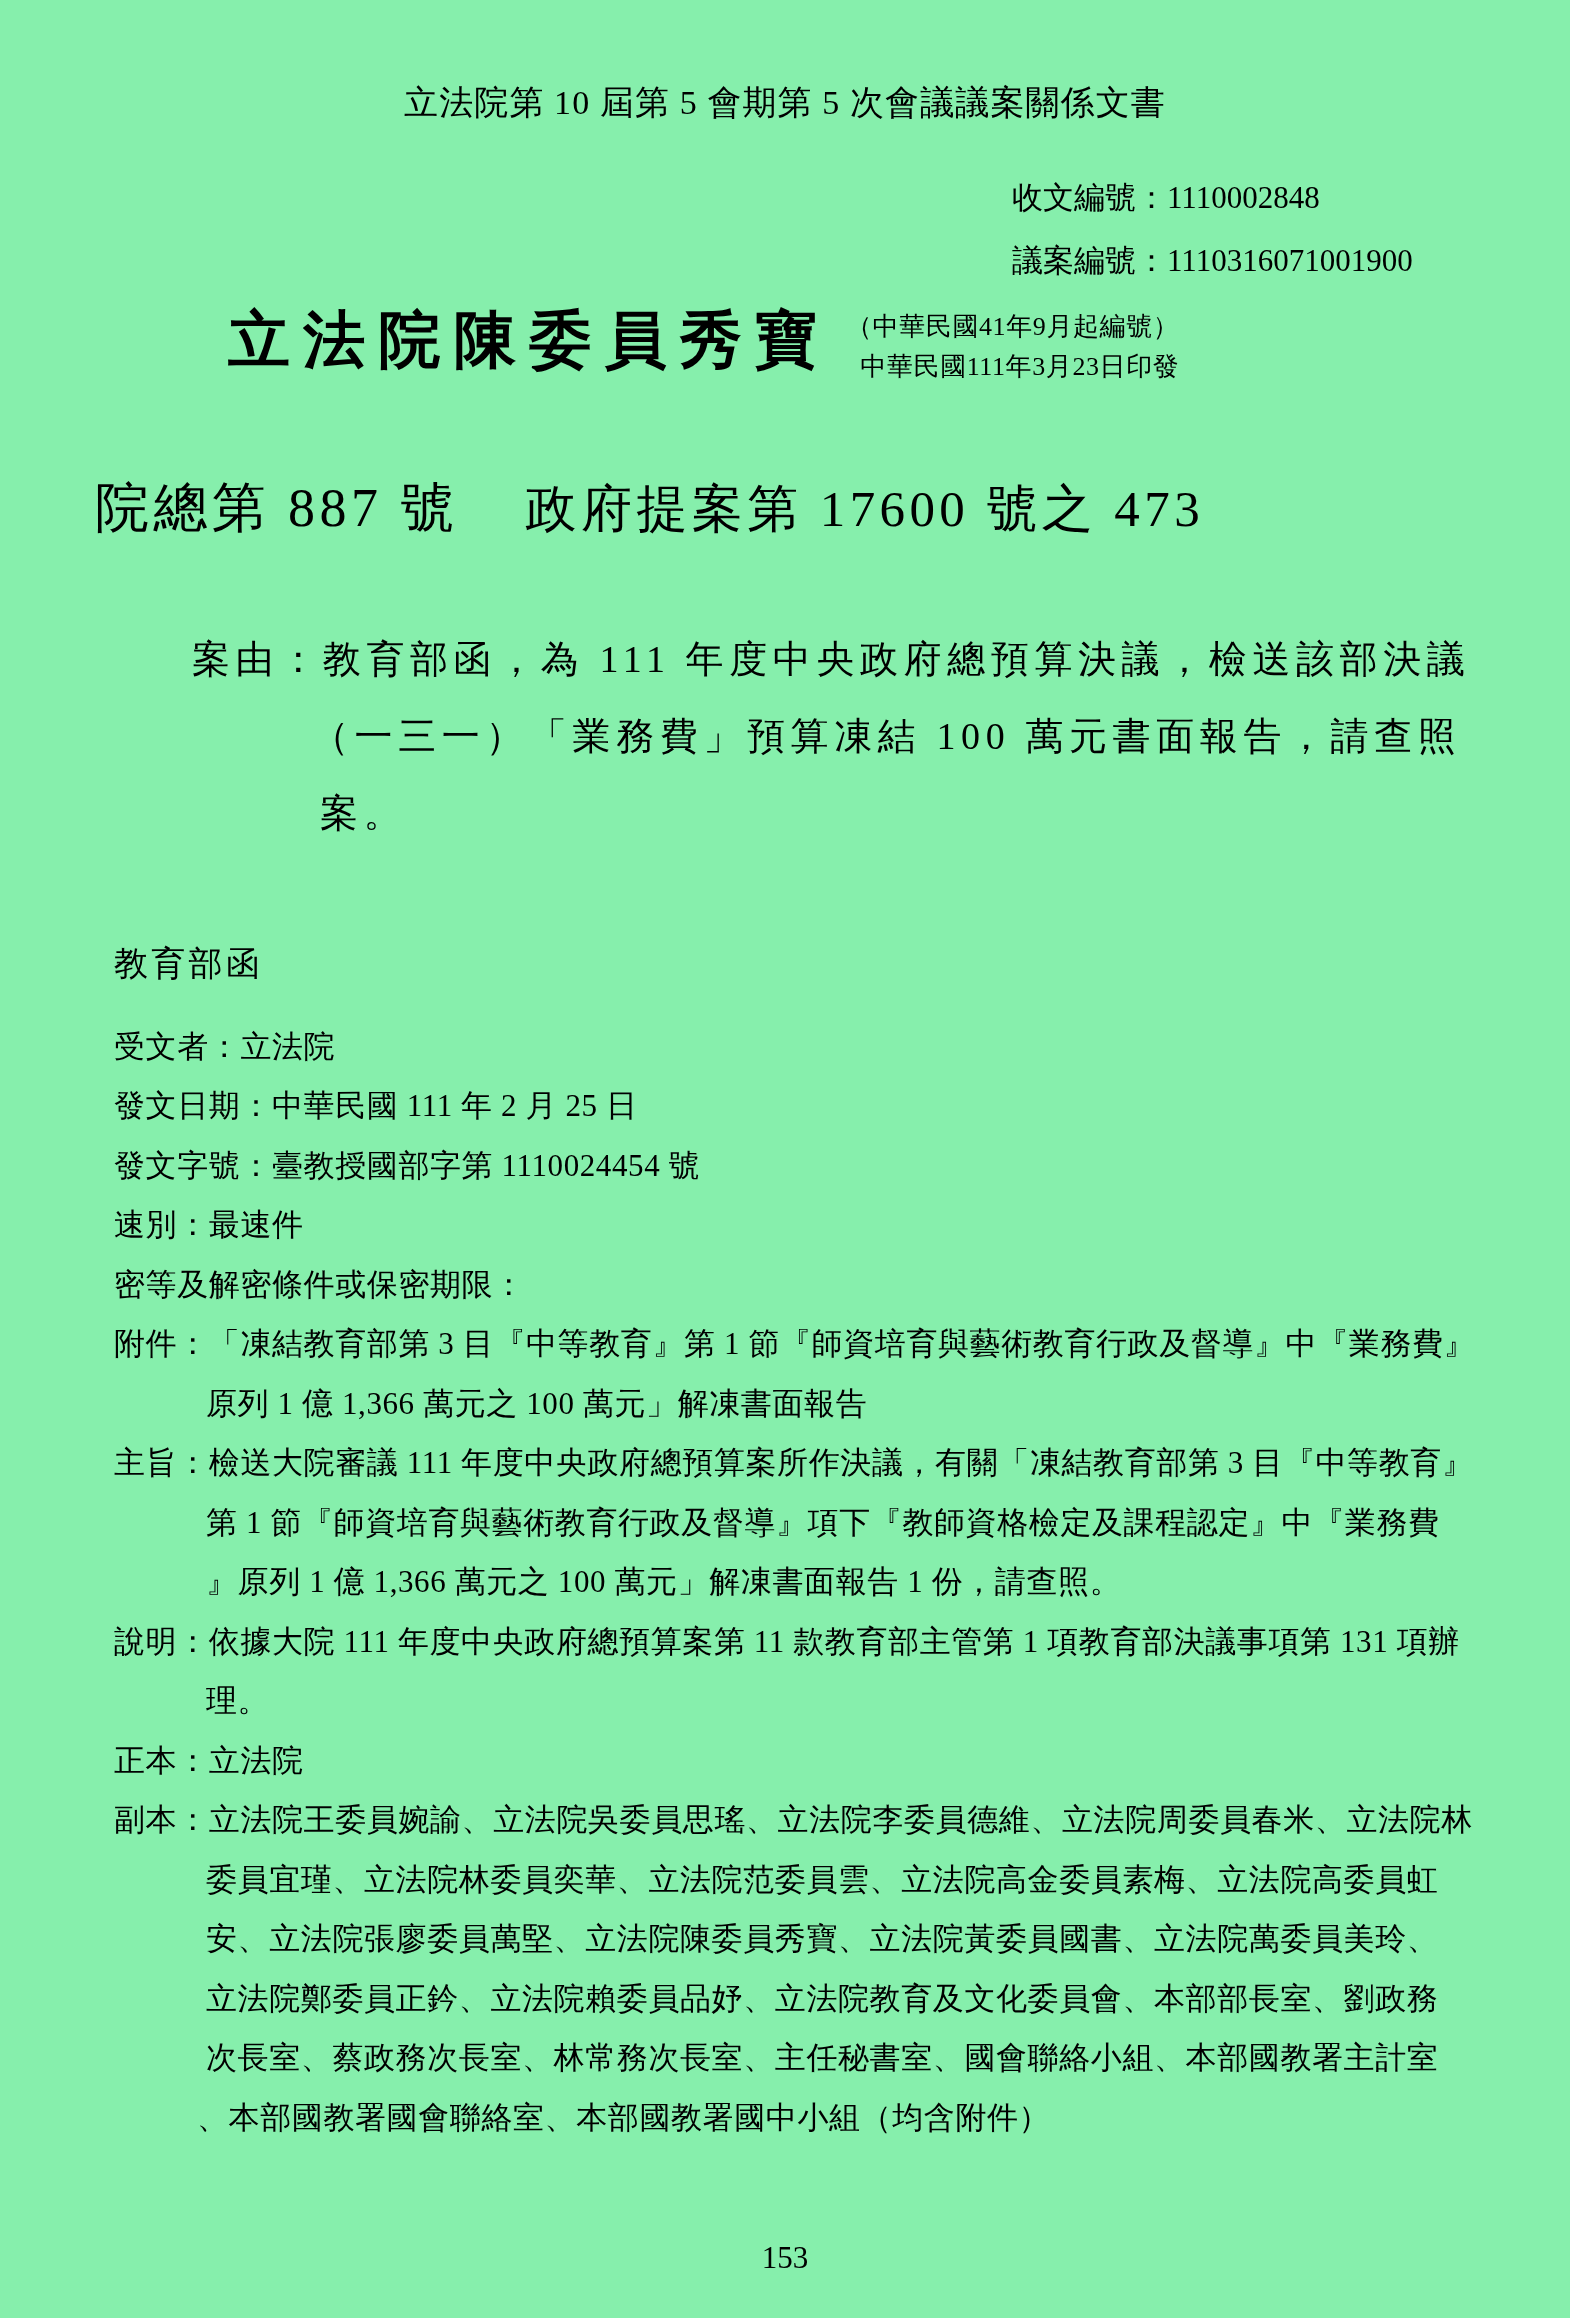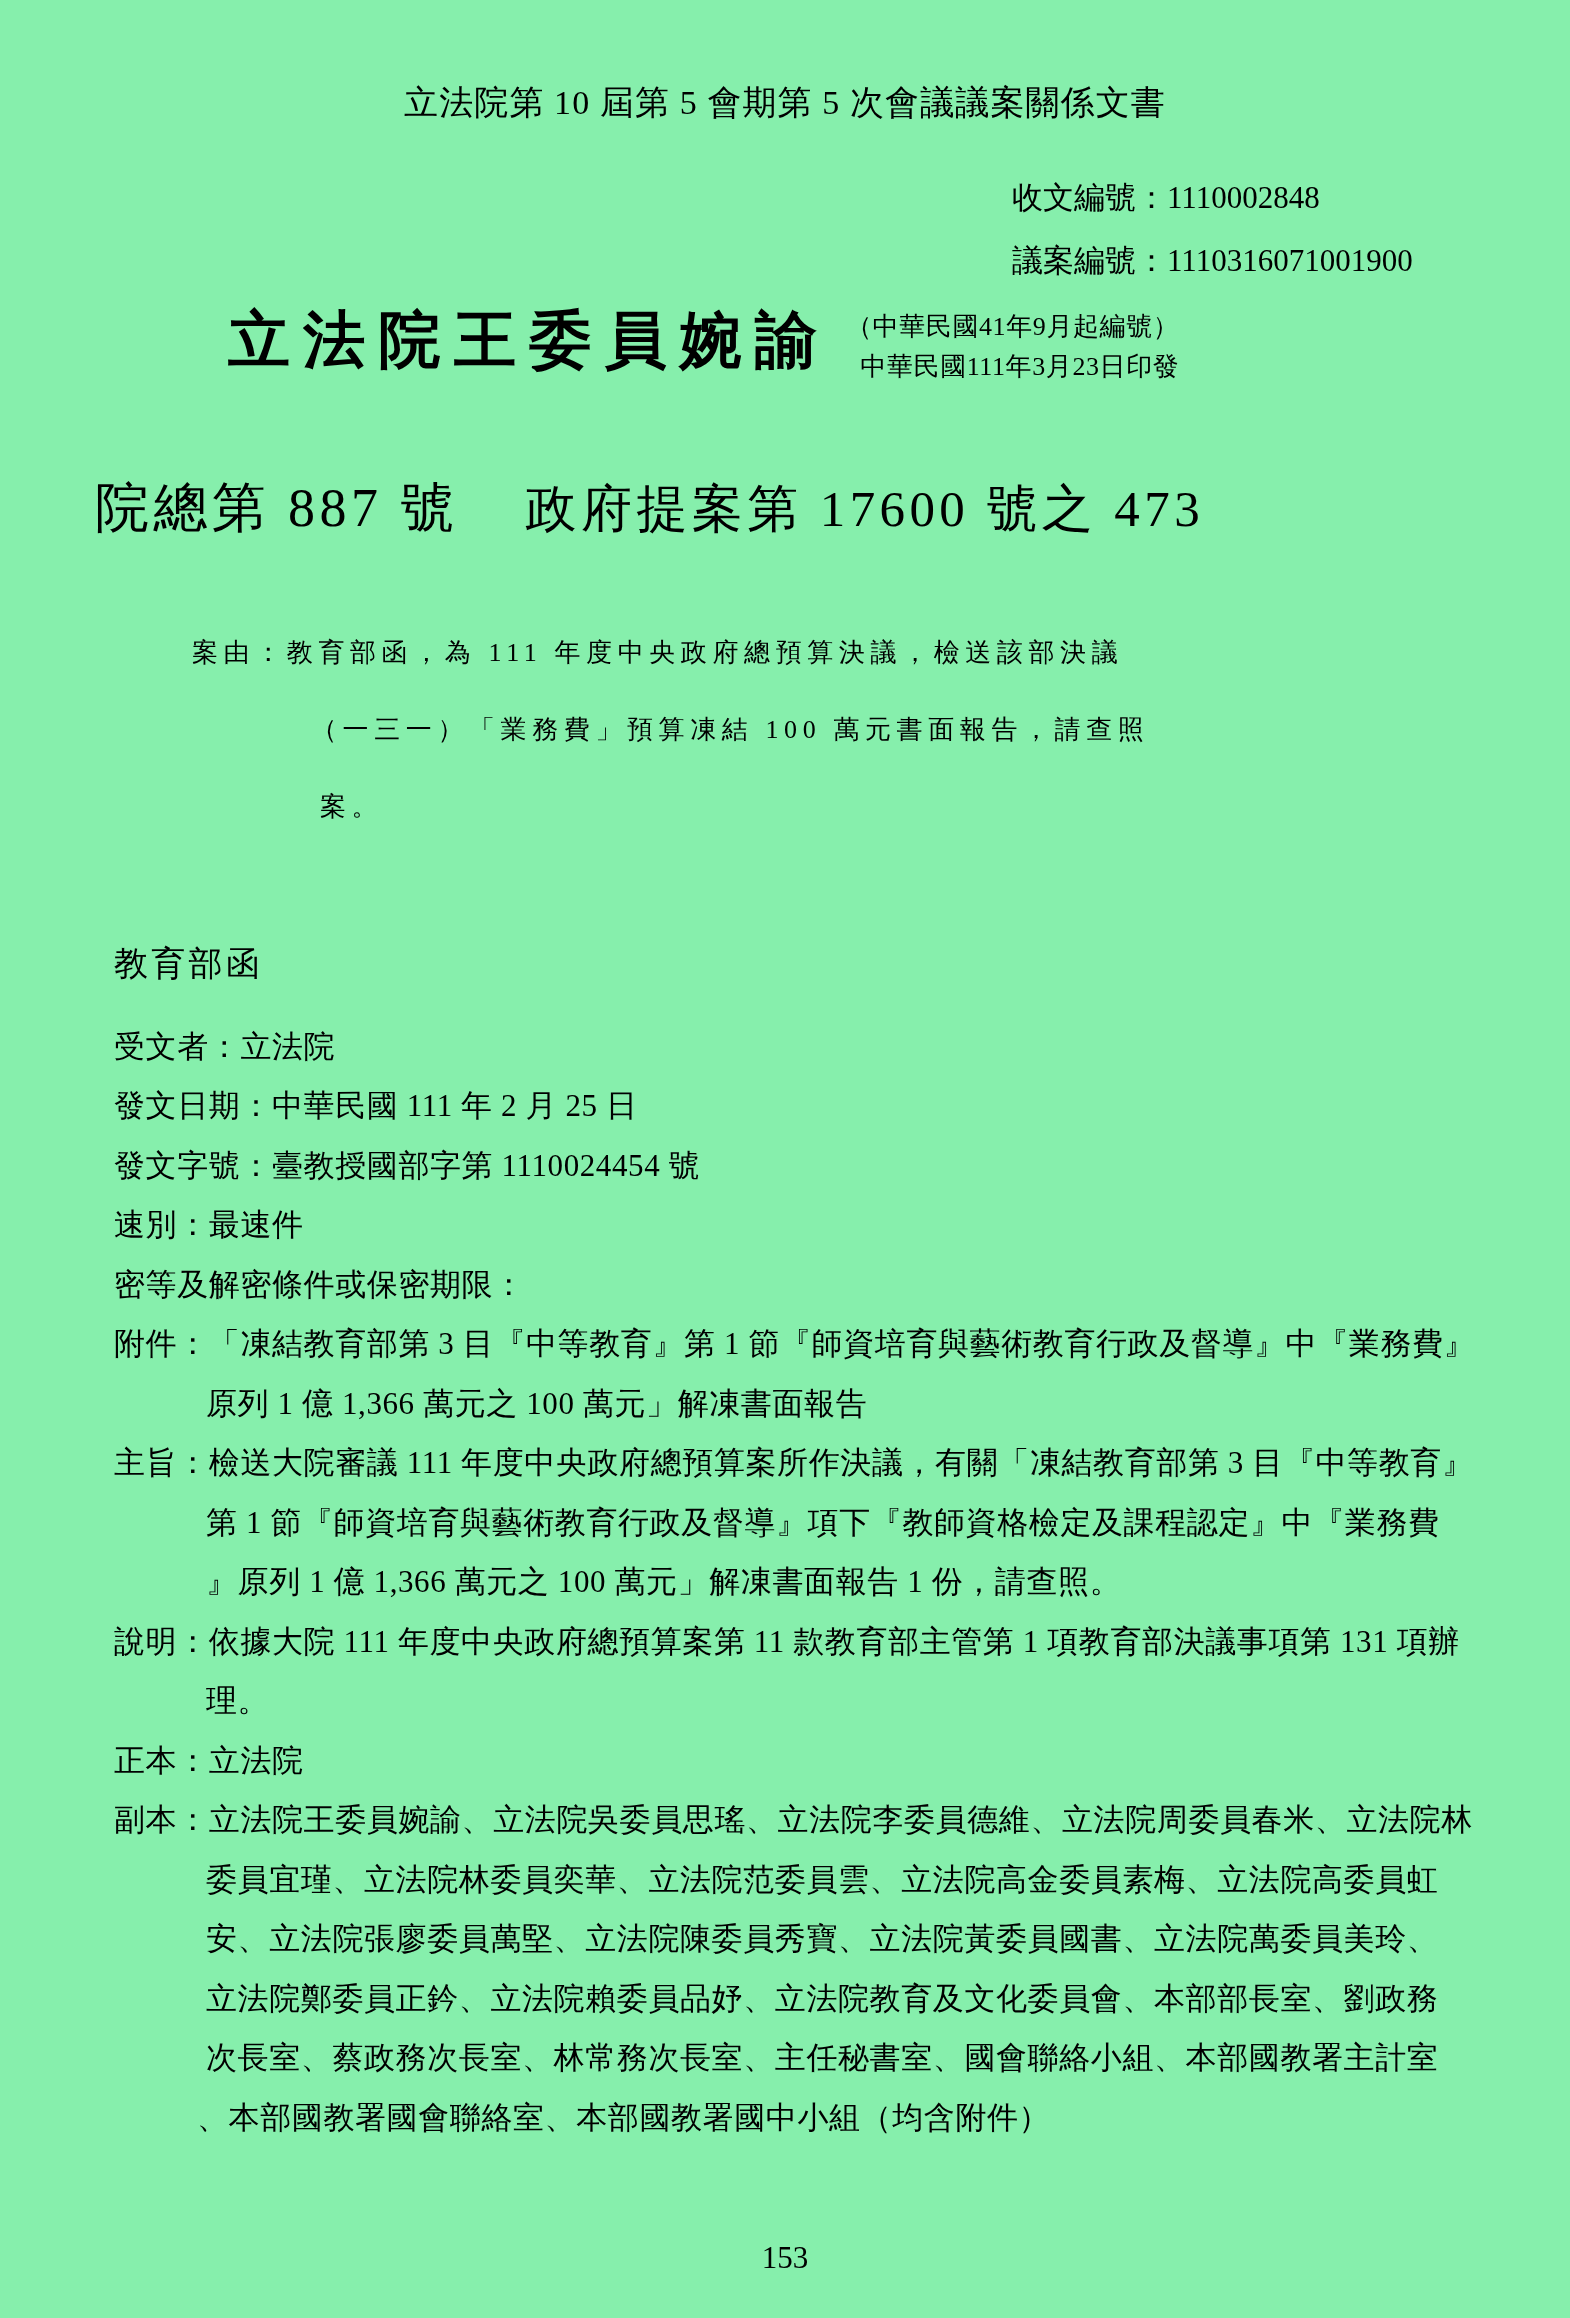--- a/index.html
+++ b/index.html
@@ -15,42 +15,42 @@
   .abs{position:absolute;white-space:nowrap;line-height:1.15;}
   .doc-header{top:83px;left:0;width:100%;text-align:center;font-size:34px;letter-spacing:1.1px;}
   .refnums{top:180px;left:1012px;font-size:31px;}
   .refnums .line{margin-bottom:27px;}
   .title-row{top:305px;left:228px;display:flex;align-items:flex-start;}
   .main-title{font-size:62px;letter-spacing:13.3px;font-weight:bold;}
   .title-note{margin-left:15.6px;margin-top:2.2px;font-size:26px;line-height:1.55;letter-spacing:0.6px;text-align:right;}
   .case-row{top:477px;left:95px;font-size:54px;letter-spacing:4.4px;}
   .case-row .gap{display:inline-block;width:67px;}
   .case-proposal{font-size:51px;}
-  .subject-block{font-size:26px;letter-spacing:5.6px;}
+  .subject-block{font-size:38px;letter-spacing:5.6px;}
   .sub1{top:638px;left:192px;}
   .sub2{top:715px;left:311px;}
   .sub3{top:792px;left:320px;}
   .letter-heading{top:944px;left:114px;font-size:34px;letter-spacing:3.3px;}
   .body-line{font-size:31px;letter-spacing:0.6px;}
   .page-number{top:2240px;left:0;width:100%;text-align:center;font-size:31px;}
 </style>
 </head>
 <body>
 
 <div class="page">
 
   <div class="abs doc-header">立法院第 10 屆第 5 會期第 5 次會議議案關係文書</div>
 
   <div class="abs refnums">
     <div class="line">收文編號：1110002848</div>
     <div class="line">議案編號：1110316071001900</div>
   </div>
 
   <div class="abs title-row">
-    <div class="main-title">立法院王委員婉諭</div>
+    <div class="main-title">立法院陳委員秀寶</div>
     <div class="title-note">
       <div>（中華民國41年9月起編號）</div>
       <div>中華民國111年3月23日印發</div>
     </div>
   </div>
 
   <div class="abs case-row">
     <span>院總第 887 號</span><span class="gap"></span><span class="case-proposal">政府提案第 17600 號之 473</span>
   </div>
 

